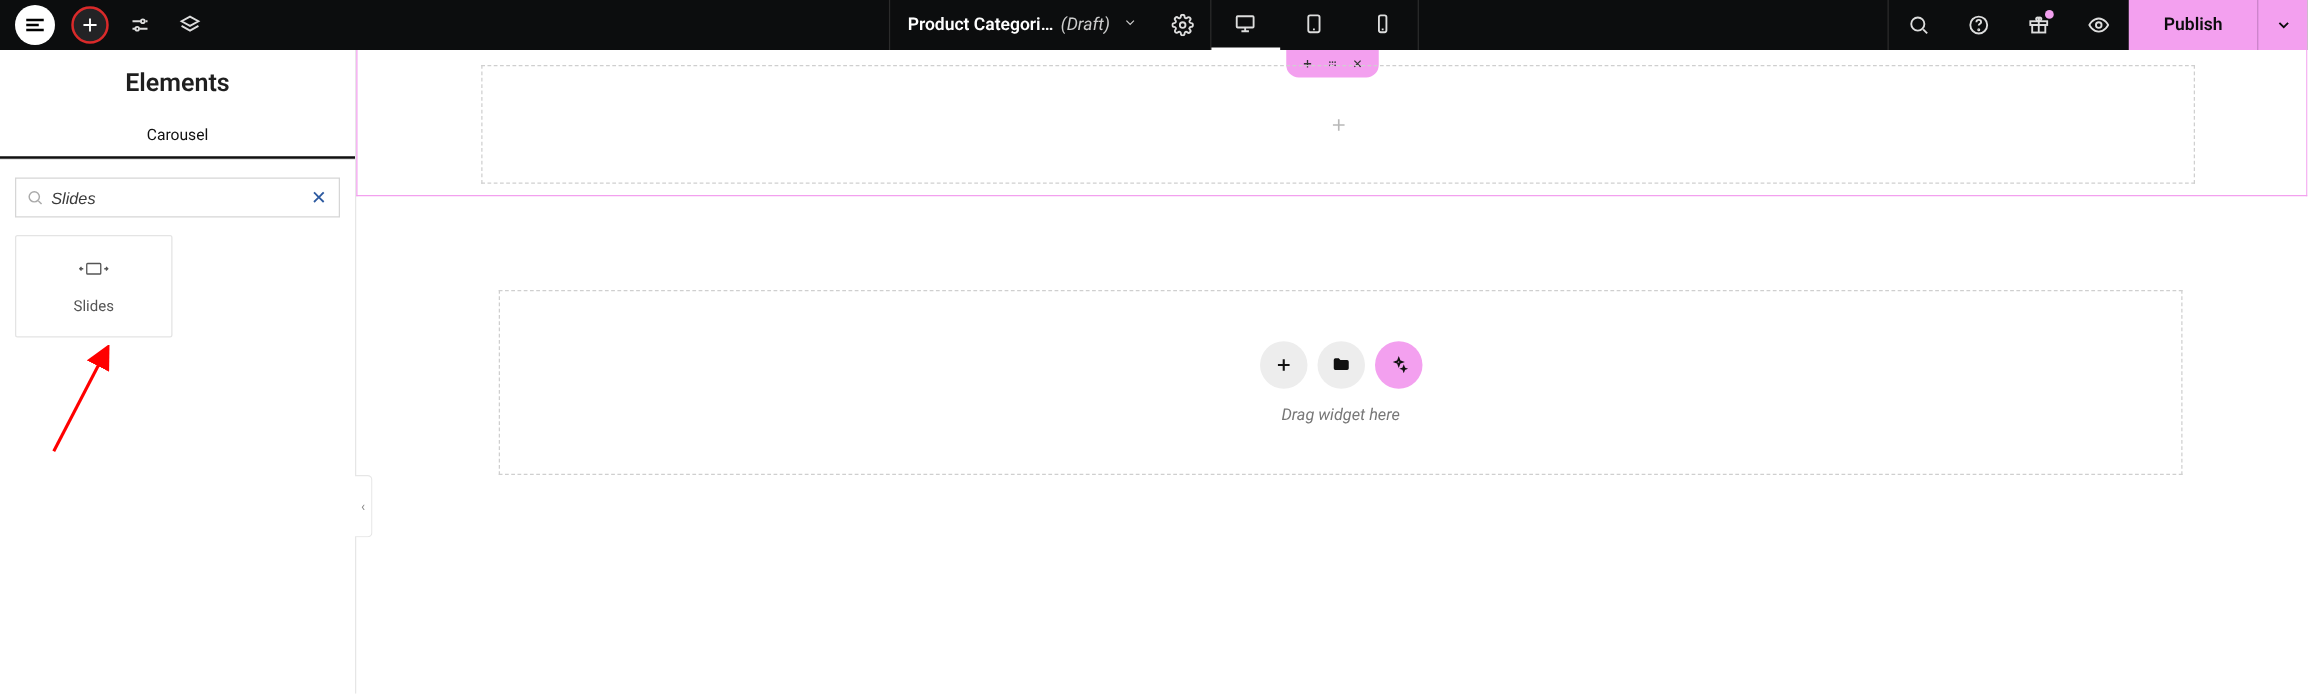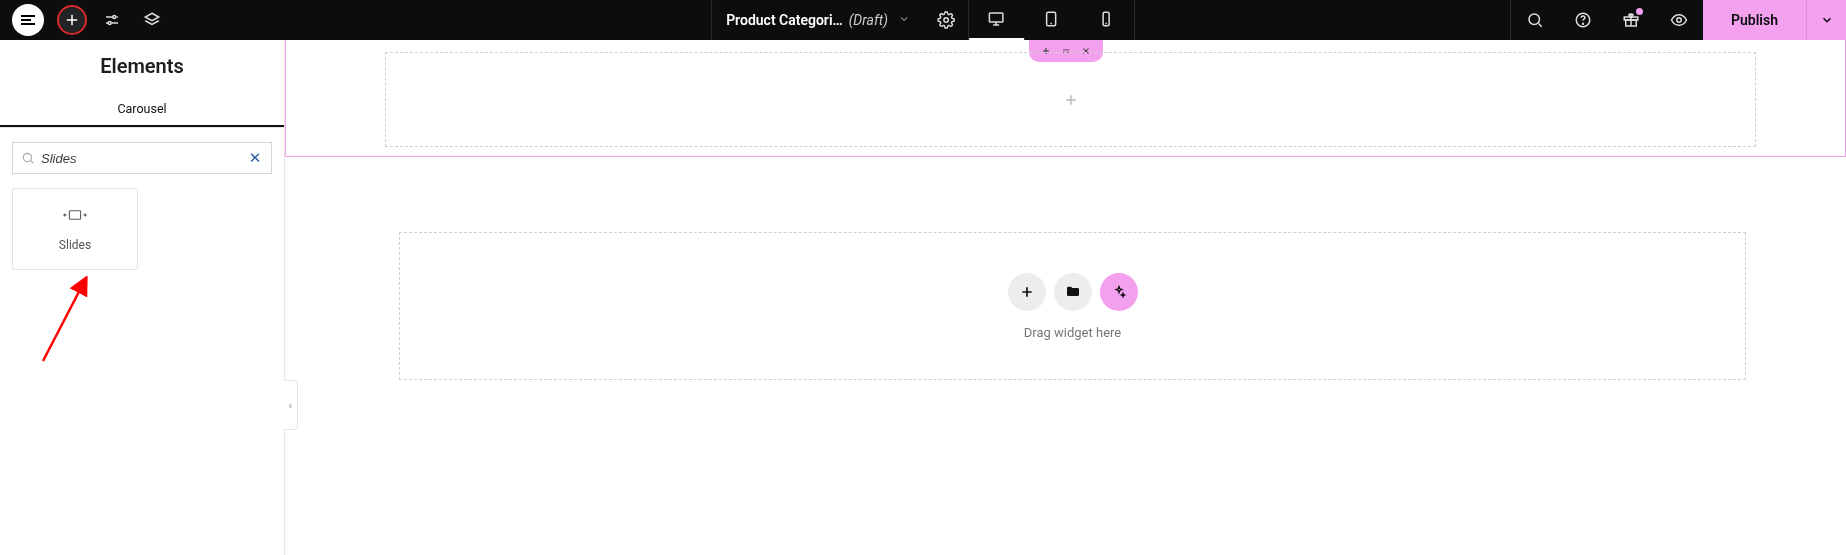--- a/index.html
+++ b/index.html
@@ -259,21 +259,21 @@
     gap: 14px;
   }
   .action-row { display: flex; gap: 8px; }
   .round-btn {
     width: 38px; height: 38px; border-radius: 50%;
     display: flex; align-items: center; justify-content: center;
     cursor: pointer;
   }
   .round-grey { background: #ededed; color: #111; }
   .round-pink { background: #f3a0ef; color: #111; }
-  .drag-hint { font-size: 13px; color: #777; }
+  .drag-hint { font-size: 13px; font-style: italic; color: #777; }
 </style>
 </head>
 <body>
 
 <div class="topbar">
   <div class="left">
     <div class="logo-btn">
       <span class="logo-inner">
         <span class="logo-e-top"></span>
         <span class="logo-e-mid"></span>

